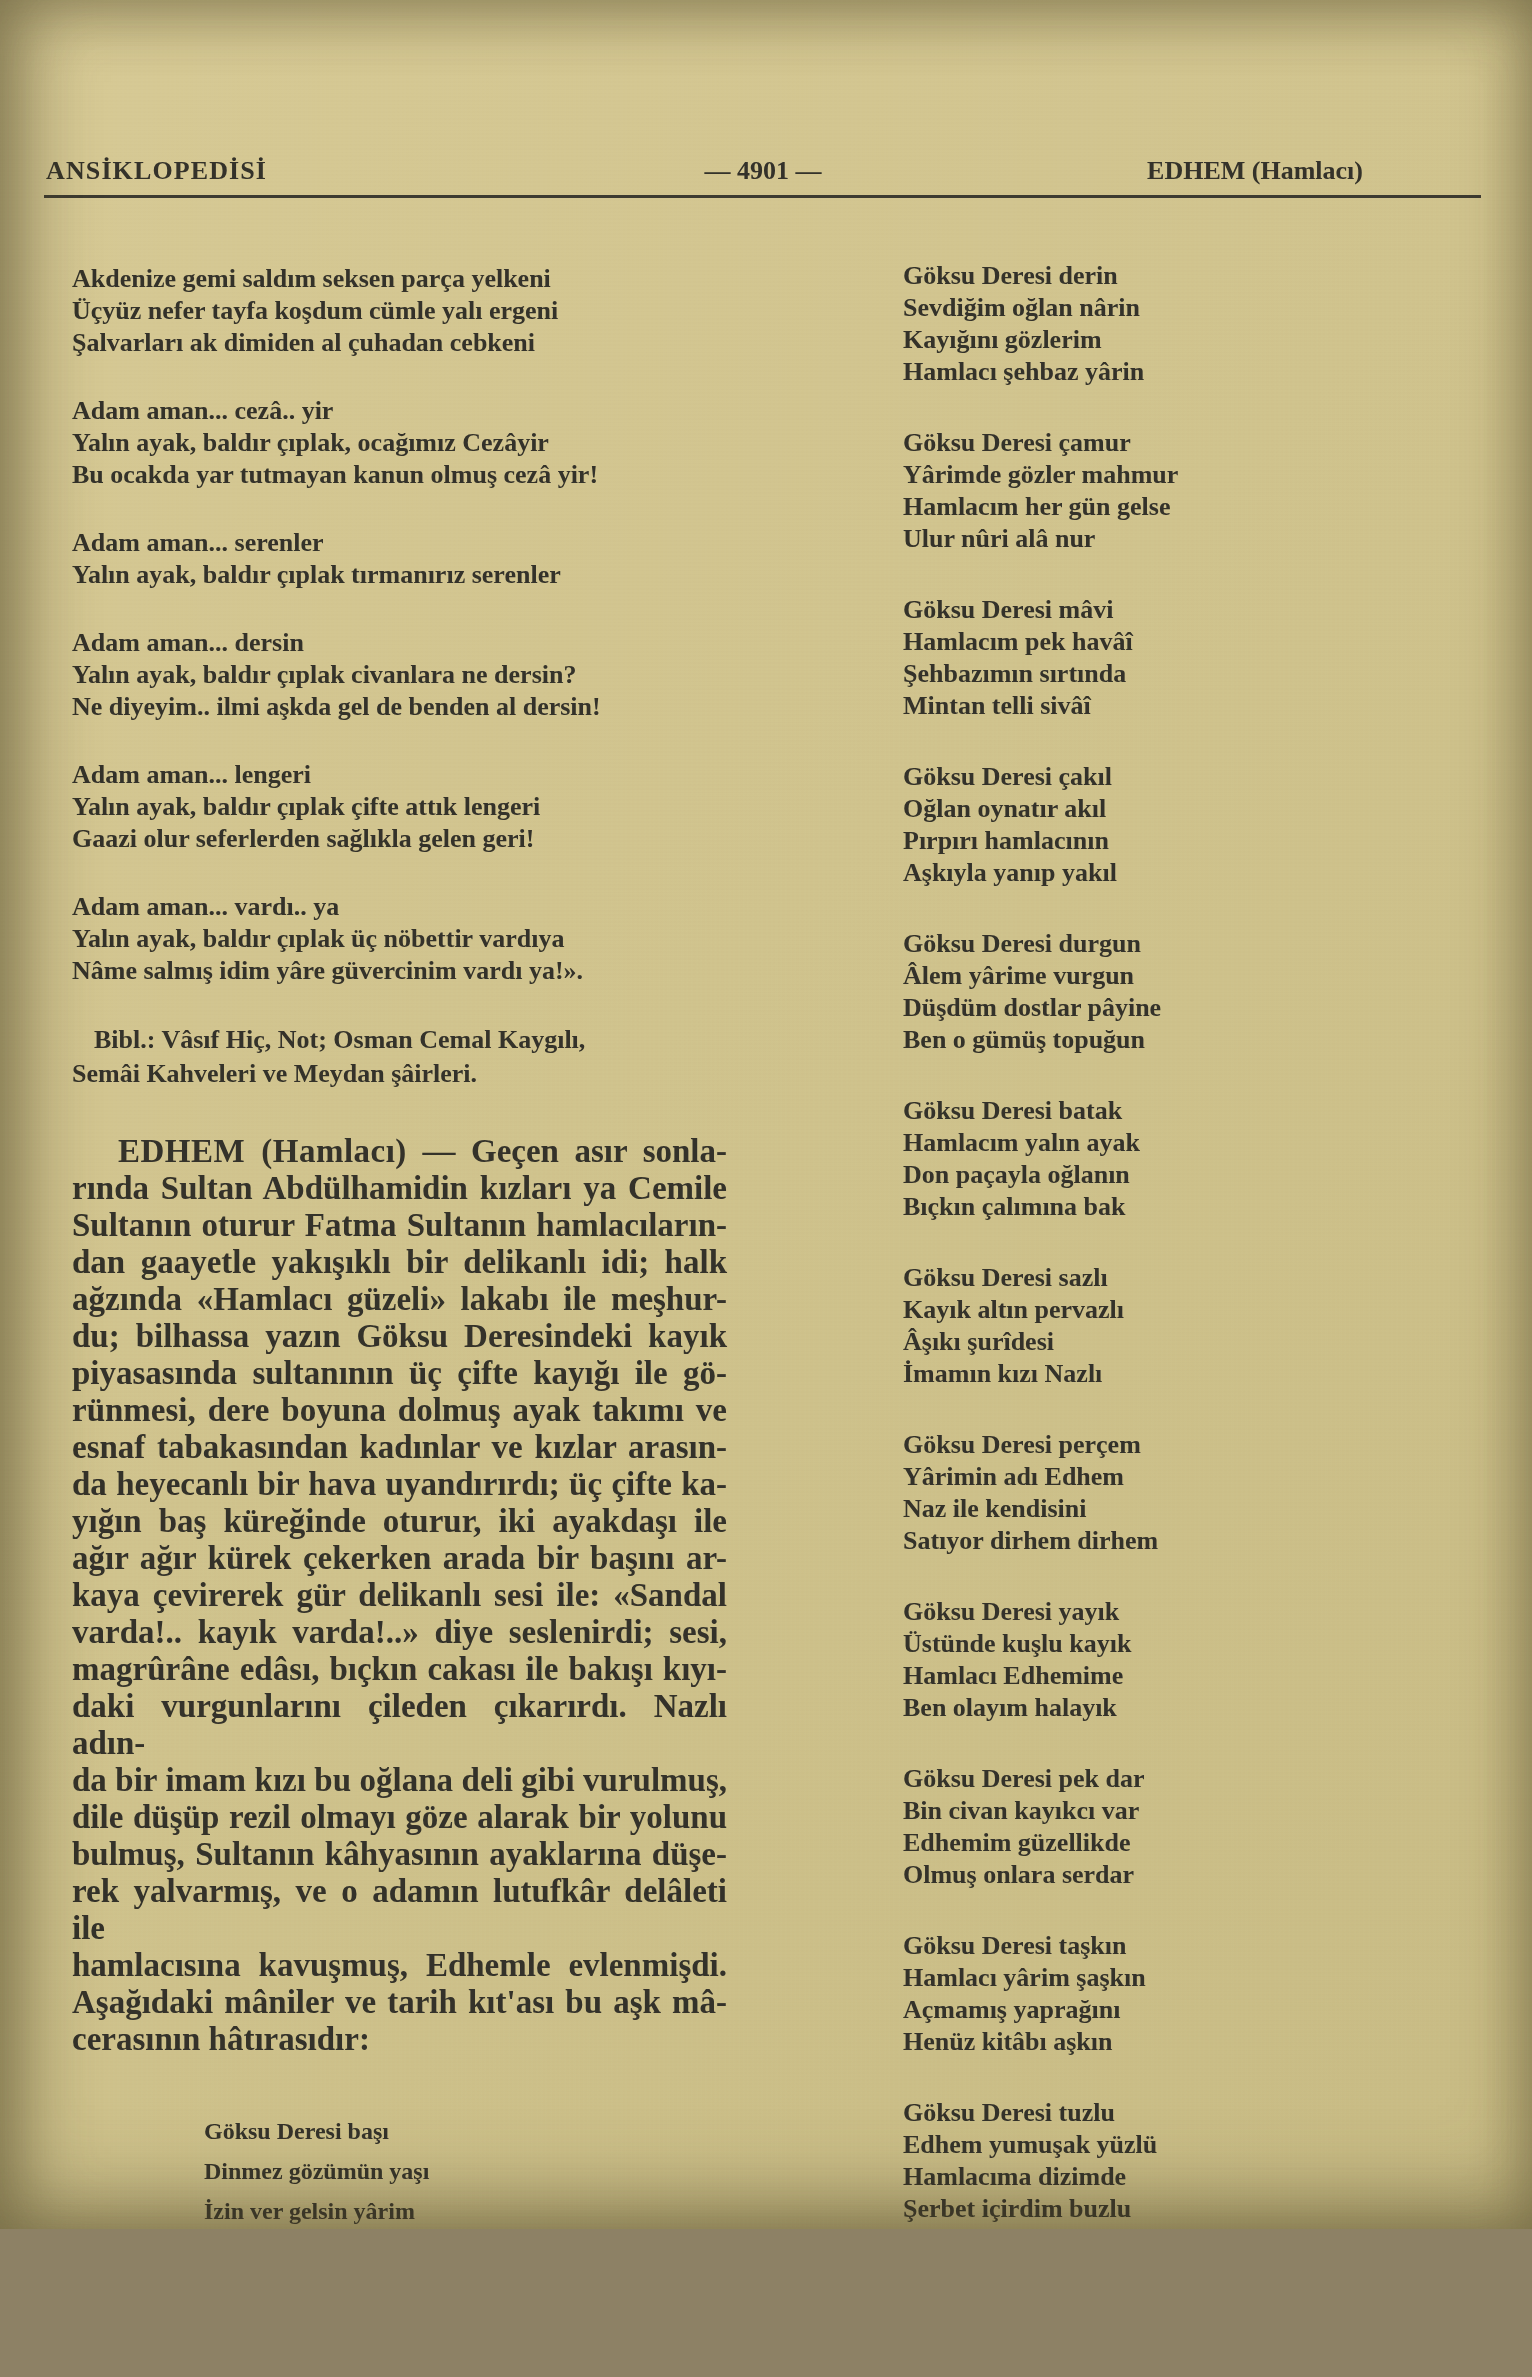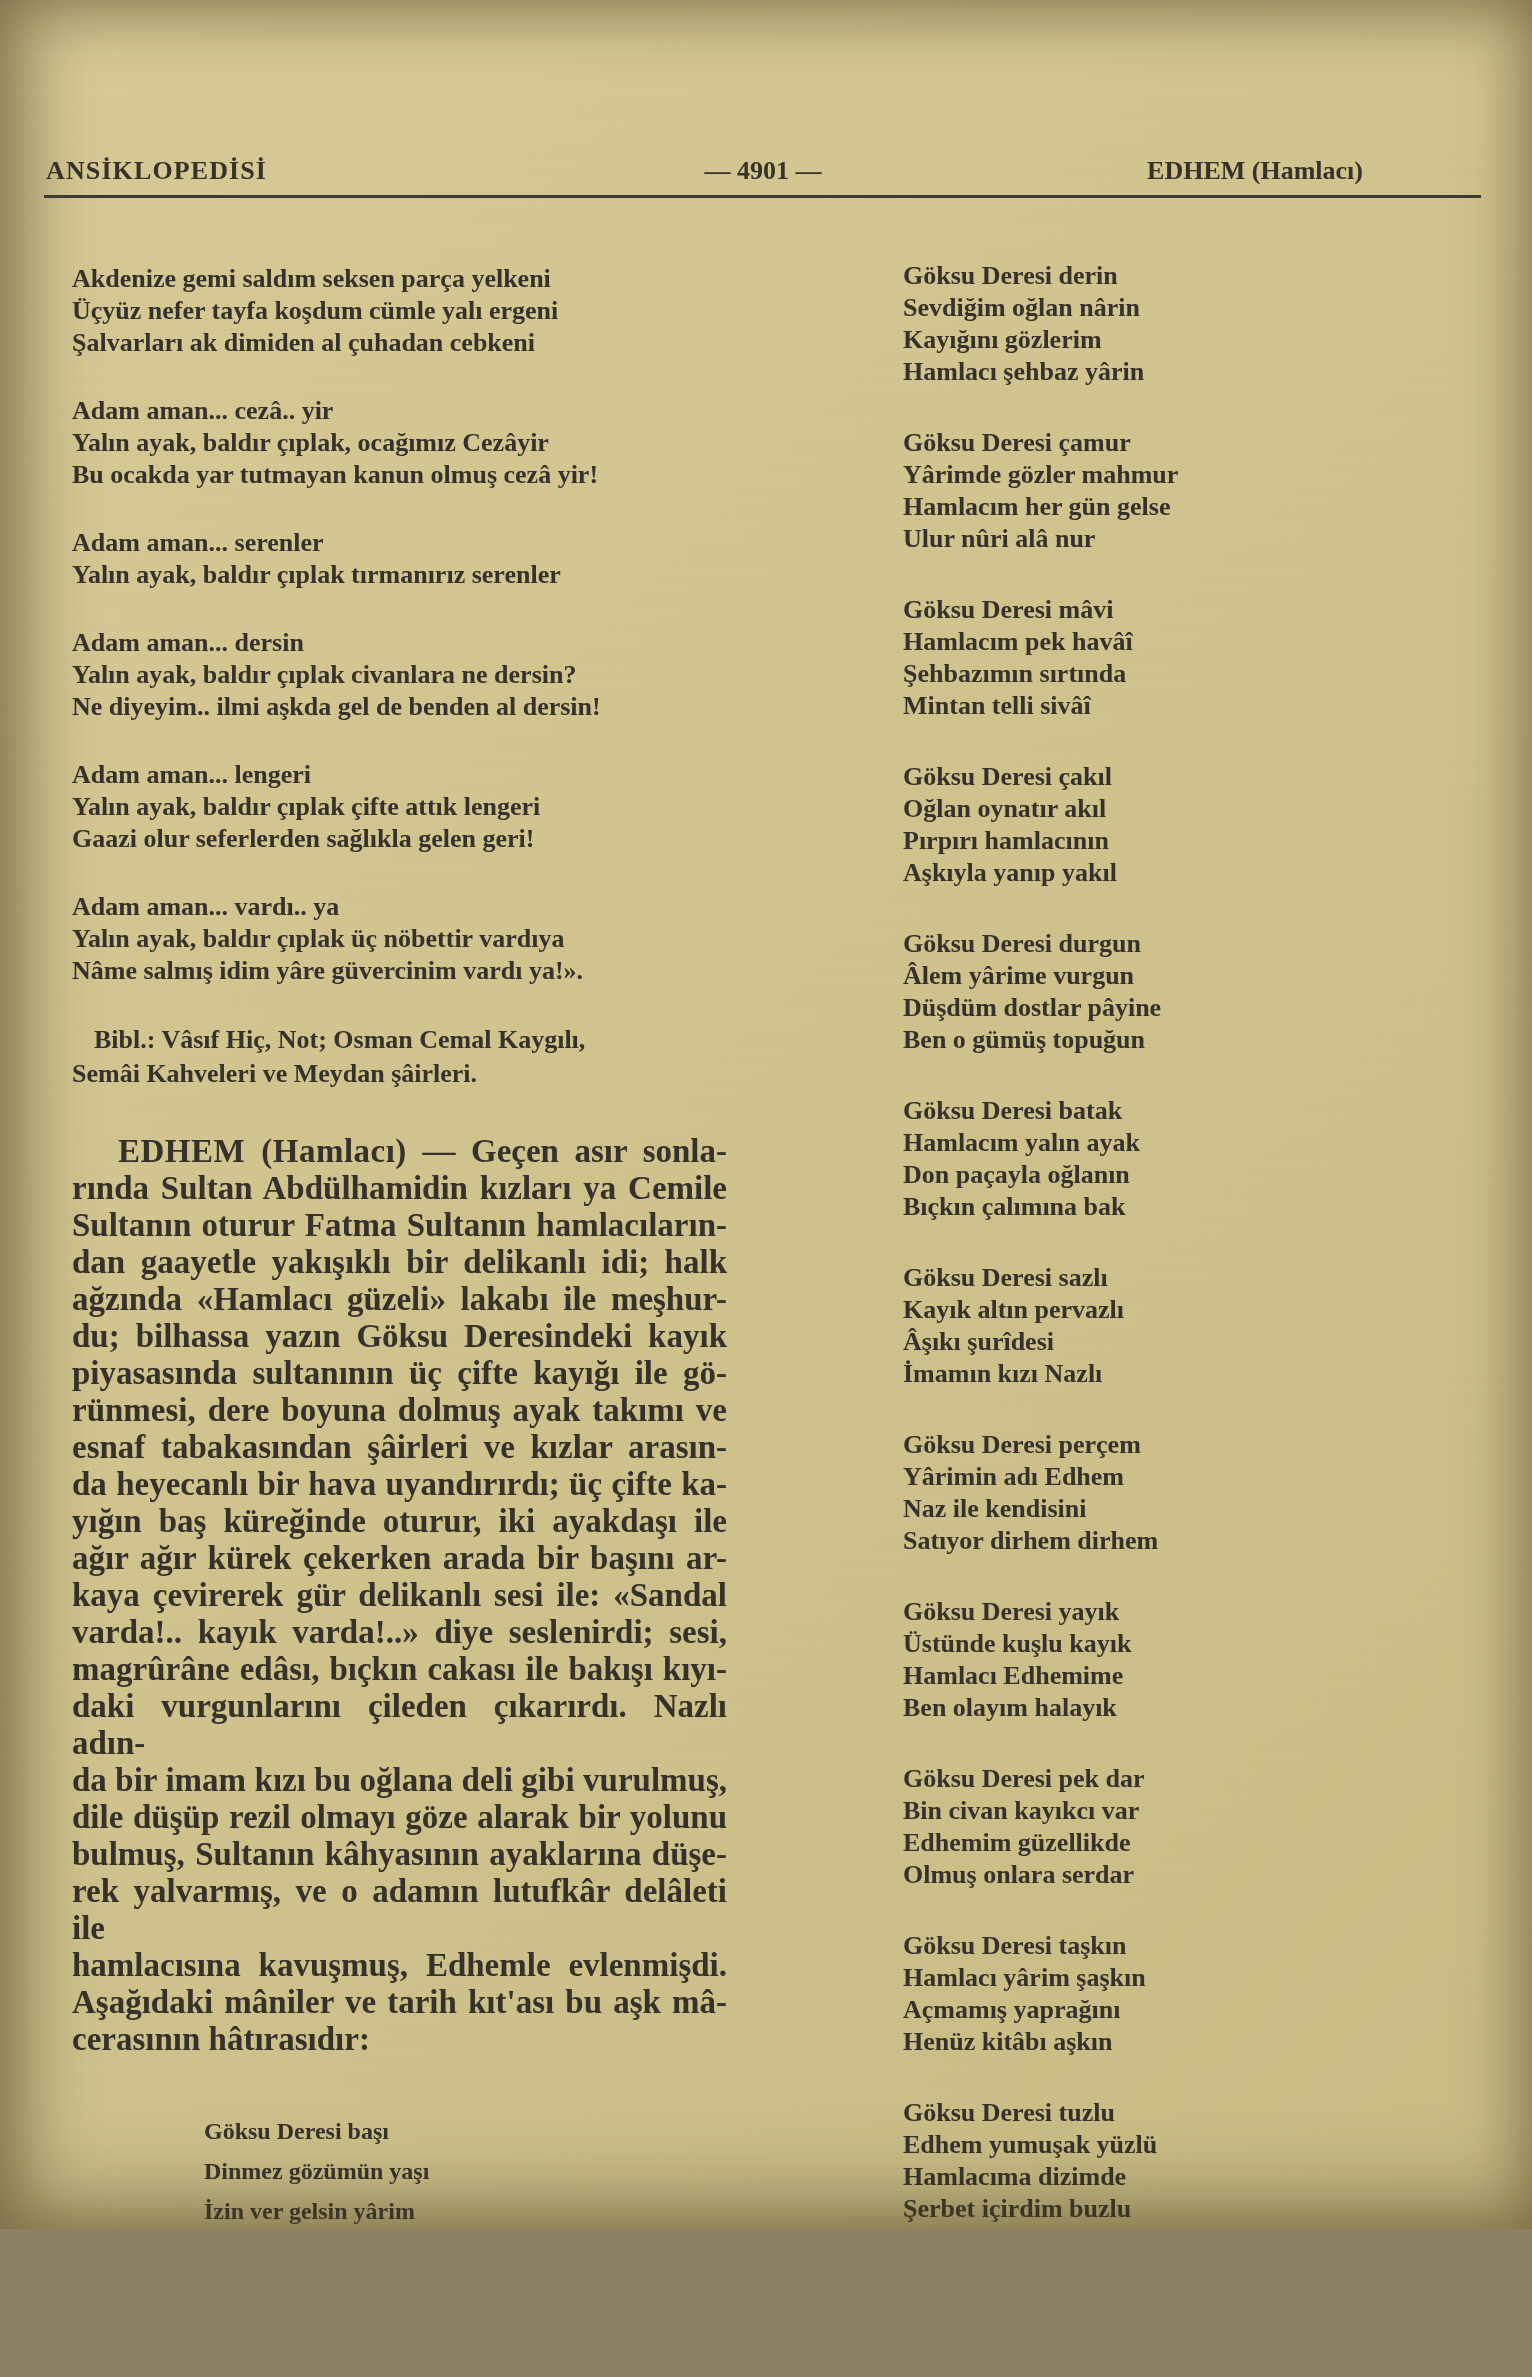--- a/index.html
+++ b/index.html
@@ -103,21 +103,21 @@
       </div>
     <div class="article">
         <div class="aline first"><span class="lead">EDHEM (Hamlacı)</span> — Geçen asır sonla-</div>
         <div class="aline">rında Sultan Abdülhamidin kızları ya Cemile</div>
         <div class="aline">Sultanın oturur Fatma Sultanın hamlacıların-</div>
         <div class="aline">dan gaayetle yakışıklı bir delikanlı idi;   halk</div>
         <div class="aline">ağzında «Hamlacı güzeli» lakabı ile meşhur-</div>
         <div class="aline">du; bilhassa yazın Göksu Deresindeki kayık</div>
         <div class="aline">piyasasında sultanının üç çifte kayığı ile gö-</div>
         <div class="aline">rünmesi, dere boyuna dolmuş ayak takımı ve</div>
-        <div class="aline">esnaf tabakasından şâirleri ve kızlar arasın-</div>
+        <div class="aline">esnaf tabakasından kadınlar ve kızlar arasın-</div>
         <div class="aline">da heyecanlı bir hava uyandırırdı; üç çifte ka-</div>
         <div class="aline">yığın baş küreğinde oturur, iki ayakdaşı ile</div>
         <div class="aline">ağır ağır kürek çekerken arada bir başını ar-</div>
         <div class="aline">kaya çevirerek gür delikanlı sesi ile: «Sandal</div>
         <div class="aline">varda!.. kayık varda!..» diye seslenirdi; sesi,</div>
         <div class="aline">magrûrâne edâsı, bıçkın cakası ile bakışı kıyı-</div>
         <div class="aline">daki vurgunlarını çileden çıkarırdı. Nazlı adın-</div>
         <div class="aline">da bir imam kızı bu oğlana deli gibi vurulmuş,</div>
         <div class="aline">dile düşüp rezil olmayı göze alarak bir yolunu</div>
         <div class="aline">bulmuş, Sultanın kâhyasının ayaklarına düşe-</div>

